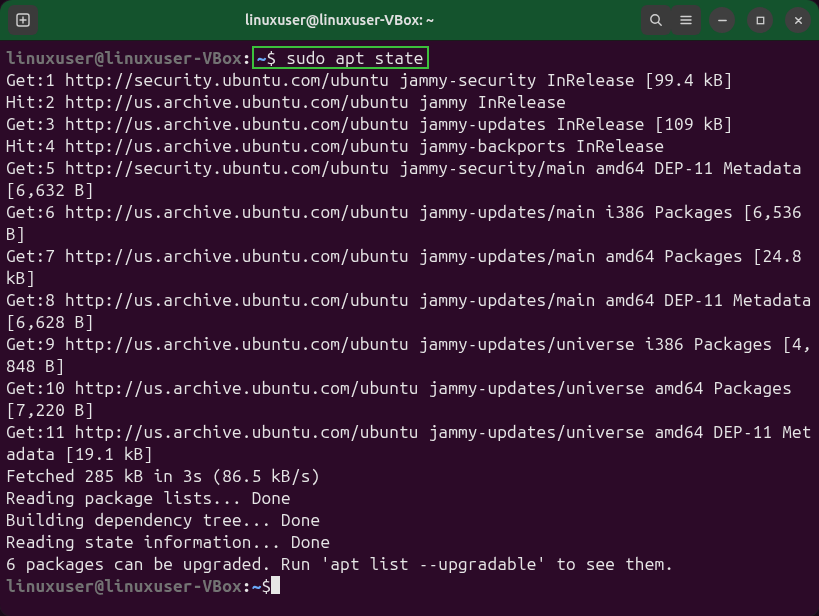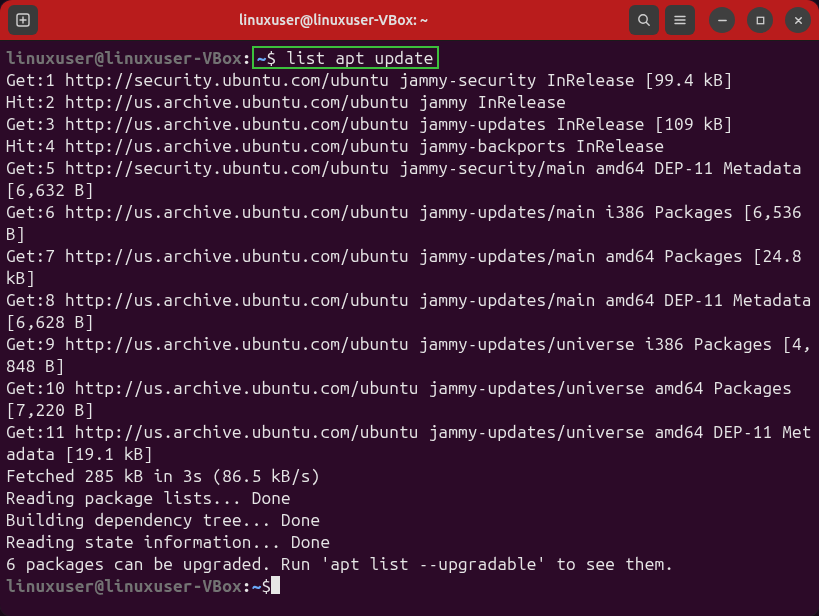--- a/index.html
+++ b/index.html
@@ -14,25 +14,24 @@
     height: 616px;
     background: #2c0a28;
     border-radius: 12px;
     overflow: hidden;
     display: flex;
     flex-direction: column;
     box-shadow: 0 0 0 1px rgba(255,255,255,0.05);
   }
   .titlebar {
     height: 40px;
-    background: #b91c1c;
+    background: #14532d;
     display: flex;
     align-items: center;
     padding: 0 8px;
-    gap: 6px;
     border-bottom: 1px solid #1a1a1a;
     flex-shrink: 0;
   }
   .tb-btn {
     width: 30px;
     height: 30px;
     border-radius: 6px;
     background: #3a3a3a;
     display: flex;
     align-items: center;
@@ -123,21 +122,21 @@
           </svg>
       </div>
       <div class="win-circle">
         <svg viewBox="0 0 12 12">
             <path d="M3 3l6 6M9 3l-6 6" stroke="currentColor" stroke-width="1.6" stroke-linecap="round"></path>
           </svg>
       </div>
     </div>
   </div>
 
-  <div class="terminal"><span class="prompt-user">linuxuser@linuxuser-VBox</span><span class="prompt-colon">:</span><span class="highlight-box"><span class="prompt-path">~</span><span class="cmd">$ </span><span class="cmd">list apt update</span></span>
+  <div class="terminal"><span class="prompt-user">linuxuser@linuxuser-VBox</span><span class="prompt-colon">:</span><span class="highlight-box"><span class="prompt-path">~</span><span class="cmd">$ </span><span class="cmd">sudo apt state</span></span>
 <span id="out">Get:1 http://security.ubuntu.com/ubuntu jammy-security InRelease [99.4 kB]
 Hit:2 http://us.archive.ubuntu.com/ubuntu jammy InRelease
 Get:3 http://us.archive.ubuntu.com/ubuntu jammy-updates InRelease [109 kB]
 Hit:4 http://us.archive.ubuntu.com/ubuntu jammy-backports InRelease
 Get:5 http://security.ubuntu.com/ubuntu jammy-security/main amd64 DEP-11 Metadata [6,632 B]
 Get:6 http://us.archive.ubuntu.com/ubuntu jammy-updates/main i386 Packages [6,536 B]
 Get:7 http://us.archive.ubuntu.com/ubuntu jammy-updates/main amd64 Packages [24.8 kB]
 Get:8 http://us.archive.ubuntu.com/ubuntu jammy-updates/main amd64 DEP-11 Metadata [6,628 B]
 Get:9 http://us.archive.ubuntu.com/ubuntu jammy-updates/universe i386 Packages [4,848 B]
 Get:10 http://us.archive.ubuntu.com/ubuntu jammy-updates/universe amd64 Packages [7,220 B]

